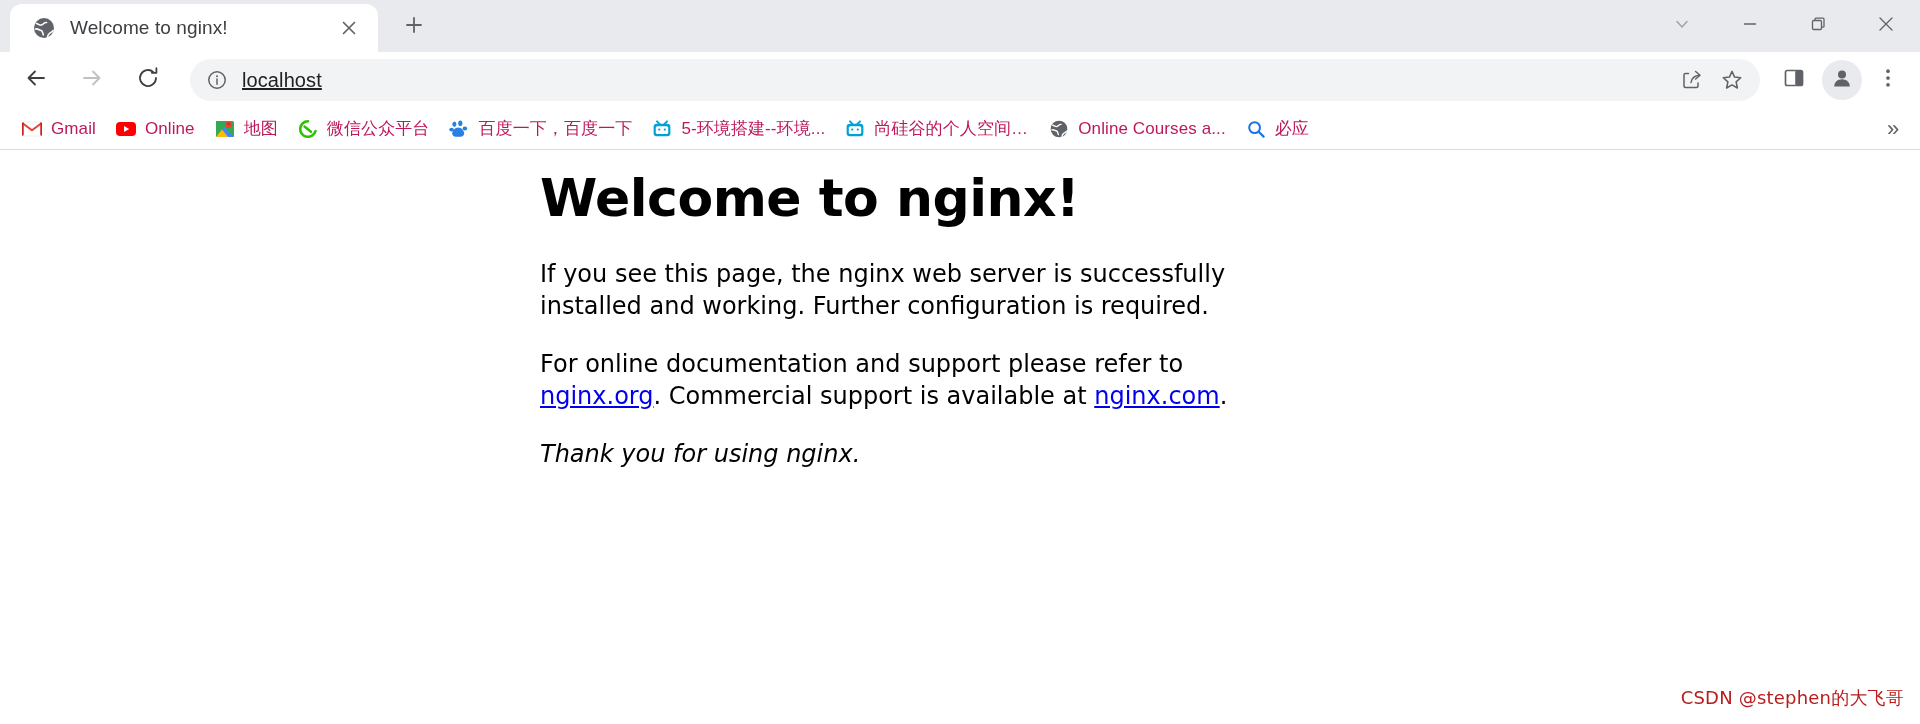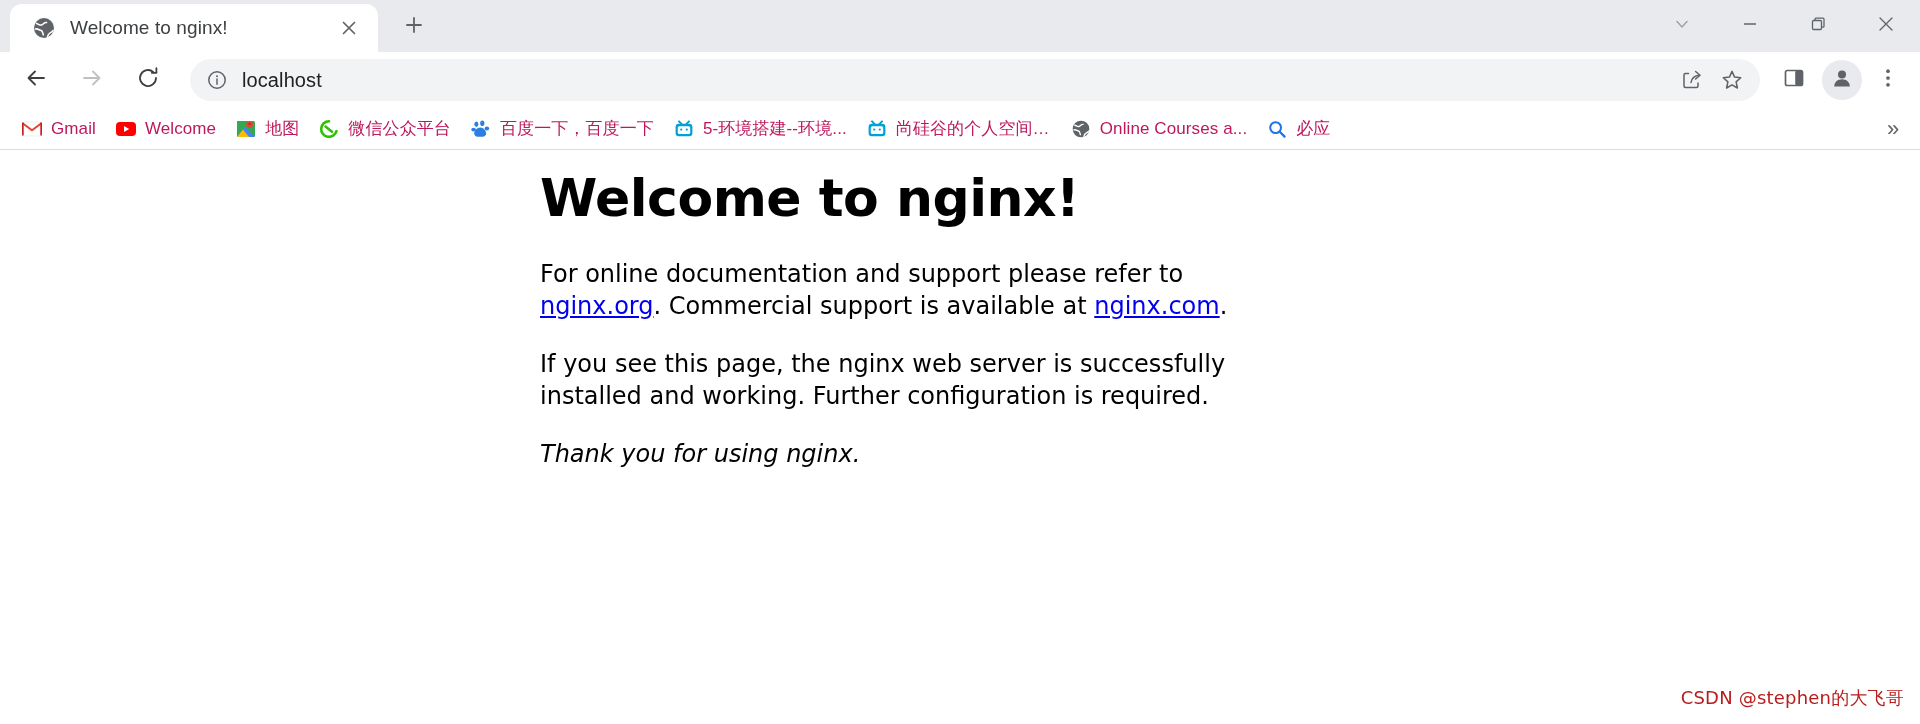--- a/index.html
+++ b/index.html
@@ -76,20 +76,21 @@
     display: flex; align-items: center;
     margin: 0 8px 0 14px;
     padding: 0 10px 0 14px;
     min-width: 0;
   }
   .omni-info { width: 26px; height: 26px; flex:0 0 26px; margin-right: 12px; display:flex; align-items:center; justify-content:center;}
   .omni-url {
     flex: 1 1 auto; font-size: 20px; color: #202124;
     white-space: nowrap; overflow: hidden; text-overflow: ellipsis;
     letter-spacing: .1px;
+    text-decoration: underline;
   }
   .omni-actions { display: flex; align-items: center; flex: 0 0 auto; }
   .omni-icon { width: 36px; height: 36px; display:flex; align-items:center; justify-content:center; border-radius:50%; margin-left:4px; }
   .tb-icon { width: 40px; height: 40px; margin-left: 6px; display:flex; align-items:center; justify-content:center; border-radius:50%; flex:0 0 40px;}
   .avatar-btn {
     width: 40px; height: 40px; margin-left: 8px; flex:0 0 40px;
     border-radius: 50%; background: #e8eaed;
     display: flex; align-items: center; justify-content: center;
   }
 
@@ -323,21 +324,21 @@
       <span class="bm-label">Gmail</span>
     </div>
 
     <div class="bm">
       <span class="bm-ico">
         <svg width="20" height="20" viewBox="0 0 20 14">
           <rect x="0" y="0" width="20" height="14" rx="4" fill="#ff0000"></rect>
           <path d="M8 4 L13.2 7 L8 10 Z" fill="#ffffff"></path>
         </svg>
       </span>
-      <span class="bm-label">Welcome</span>
+      <span class="bm-label">Online</span>
     </div>
 
     <div class="bm">
       <span class="bm-ico">
         <svg width="20" height="20" viewBox="0 0 20 20">
           <rect x="1" y="2" width="18" height="16" rx="1.5" fill="#34a853"></rect>
           <path d="M1 18 L9 8 L19 18 Z" fill="#4285f4"></path>
           <path d="M1 18 L7 10.5 L13 18 Z" fill="#fbbc05"></path>
           <path d="M1 2 H9 L4 10 L1 10 Z" fill="#34a853"></path>
           <circle cx="13.6" cy="5.6" r="3.4" fill="#ea4335"></circle>
@@ -419,21 +420,21 @@
       </span>
       <span class="bm-label">必应</span>
     </div>
 
     <div class="bm-overflow">»</div>
   </div>
 
   <div class="page">
     <div class="nginx-body">
       <div class="nginx-h1">Welcome to nginx!</div>
+      <p class="nginx-p">If you see this page, the nginx web server is successfully installed and working. Further configuration is required.</p>
       <p class="nginx-p"><span>For online documentation and support please refer to </span><a href="#">nginx.org</a><span>. Commercial support is available at </span><a href="#">nginx.com</a><span>.</span></p>
-      <p class="nginx-p">If you see this page, the nginx web server is successfully installed and working. Further configuration is required.</p>
       <p class="nginx-p nginx-em">Thank you for using nginx.</p>
     </div>
 
     <div class="watermark">CSDN @stephen的大飞哥</div>
   </div>
 
 </div>
 
 </body></html>

